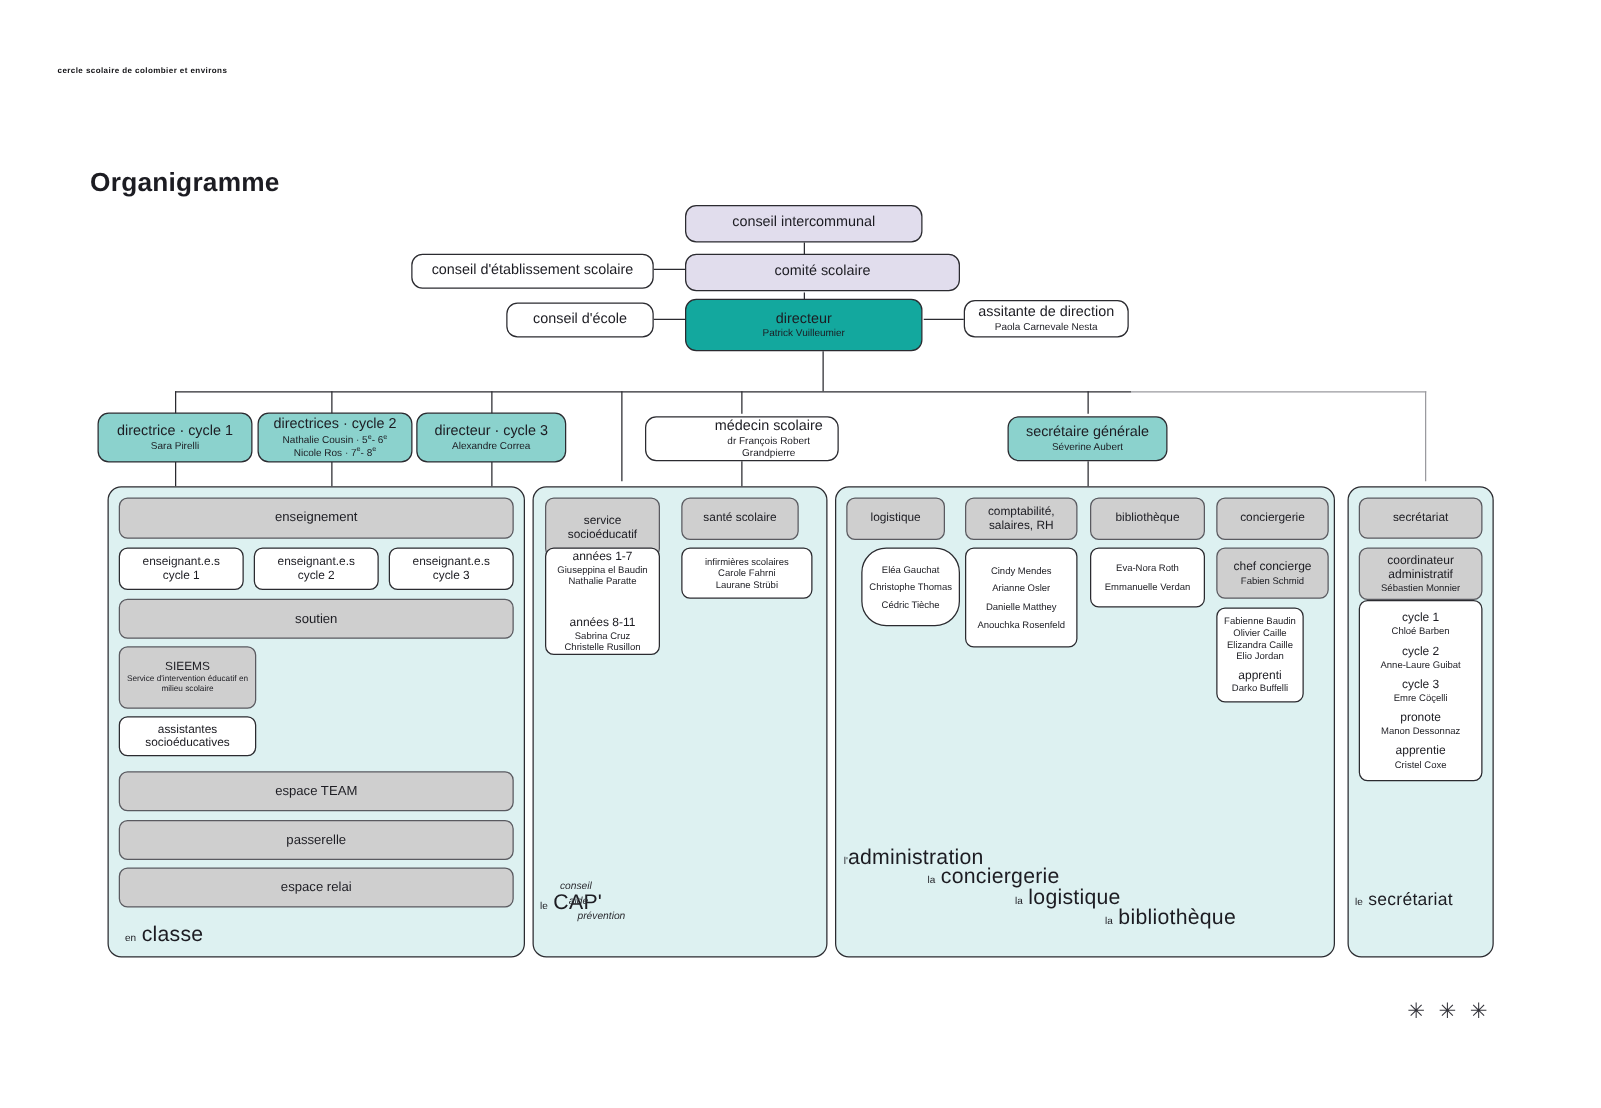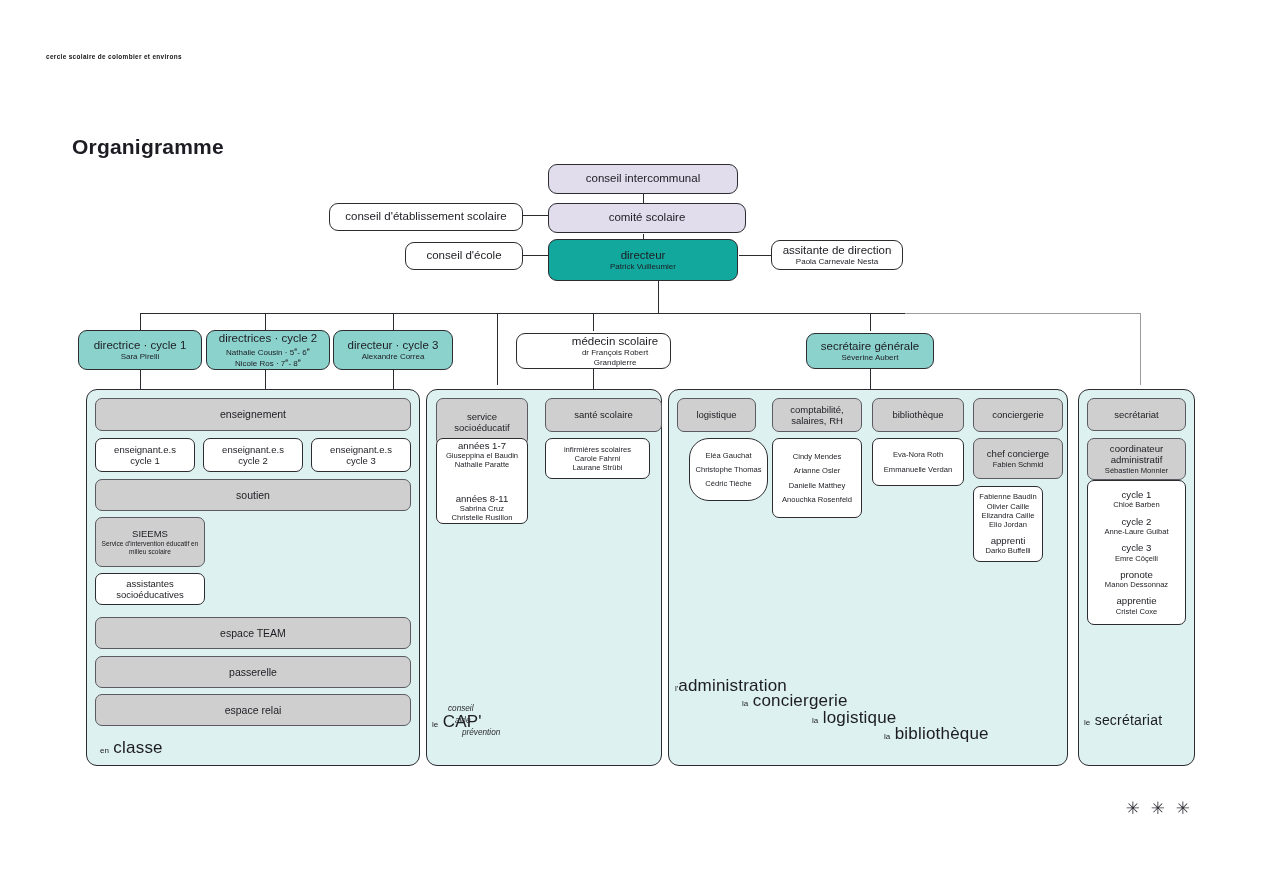--- a/index.html
+++ b/index.html
@@ -132,21 +132,21 @@
 <div class="line v" style="left:140px; top:369px; height:20px;"></div>
 <div class="line v" style="left:265px; top:369px; height:20px;"></div>
 <div class="line v" style="left:393px; top:369px; height:20px;"></div>
 <div class="line v" style="left:593px; top:369px; height:20px;"></div>
 <div class="line v" style="left:870px; top:369px; height:20px;"></div>
 
 <div class="node lav" style="left:548px; top:164px; width:190px; height:30px;">
   <div class="t1">conseil intercommunal</div>
 </div>
 
-<div class="node lav" style="left:548px; top:203px; width:198px; height:30px;">
+<div class="node lav" style="left:548px; top:203px; width:220px; height:30px;">
   <div class="t1">comité scolaire</div>
 </div>
 
 <div class="node" style="left:329px; top:203px; width:194px; height:28px;">
   <div class="t1">conseil d'établissement scolaire</div>
 </div>
 
 <div class="node" style="left:405px; top:242px; width:118px; height:28px;">
   <div class="t1">conseil d'école</div>
 </div>
@@ -232,21 +232,21 @@
 <div class="footmark" style="left:100px; top:738px;">
   <span class="pre">en</span>
   <span class="big">classe</span>
 </div>
 
 <div class="panel" style="left:426px; top:389px; width:236px; height:377px;"></div>
 
 <div class="ibox grey" style="left:436px; top:398px; width:92px; height:48px;">
   <div class="hd-sm">service socioéducatif</div>
 </div>
-<div class="ibox grey" style="left:545px; top:398px; width:117px; height:34px;">
+<div class="ibox grey" style="left:545px; top:398px; width:94px; height:34px;">
   <div class="hd-sm">santé scolaire</div>
 </div>
 
 <div class="ibox white" style="left:436px; top:438px; width:92px; height:86px;">
   <div class="nm-b">années 1-7</div>
   <div class="nm">Giuseppina el Baudin</div>
   <div class="nm">Nathalie Paratte</div>
   <div class="nm-b" style="margin-top:23px;">années 8-11</div>
   <div class="nm">Sabrina Cruz</div>
   <div class="nm">Christelle Rusillon</div>

